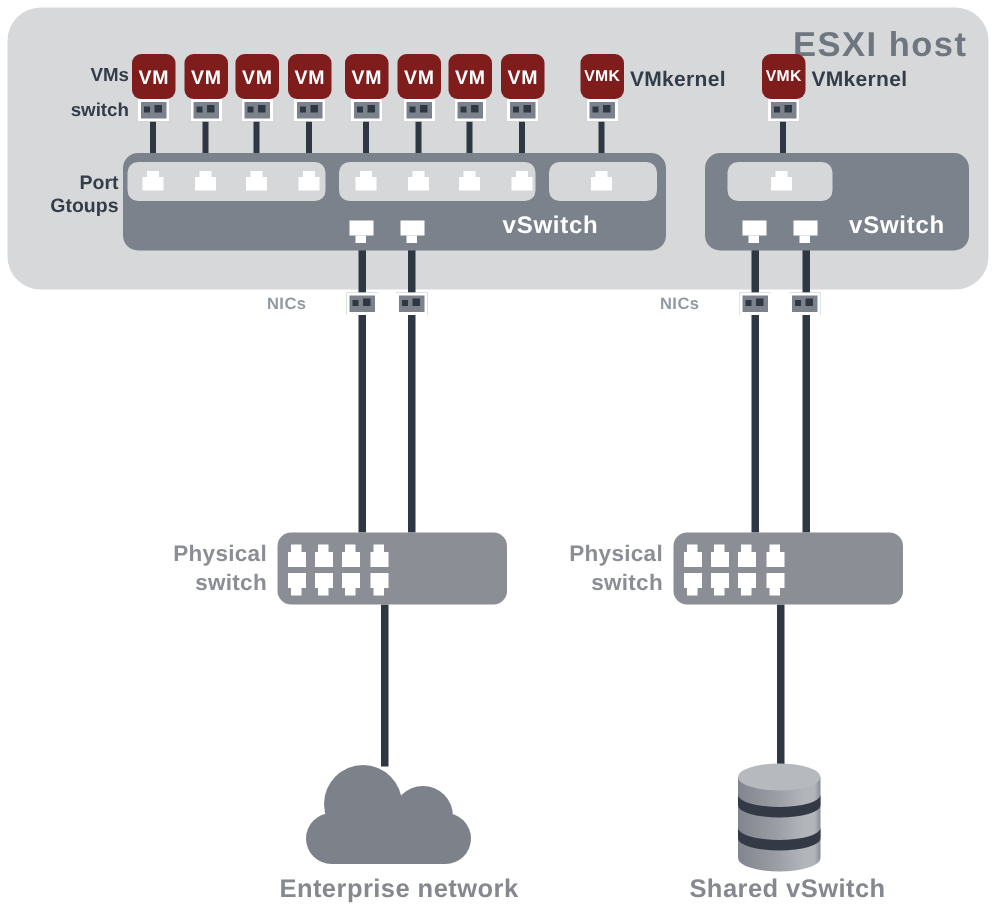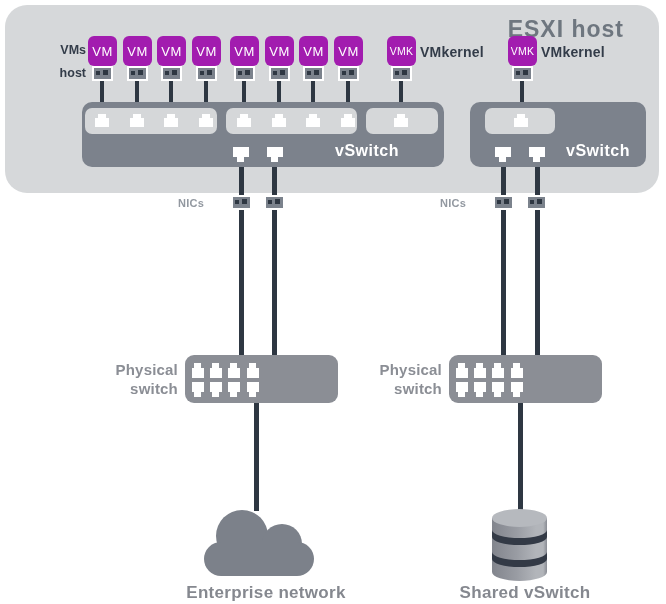--- a/index.html
+++ b/index.html
@@ -1,23 +1,23 @@
 <!DOCTYPE html>
 <html><head>
 <meta charset="utf-8">
 <style>
   html,body{margin:0;padding:0;background:#ffffff;}
   .stage{position:relative;width:666px;height:604px;background:#ffffff;overflow:hidden;
          font-family:"Liberation Sans",sans-serif;}
   .abs{position:absolute;}
   .esxi-box{position:absolute;left:5px;top:5px;width:654px;height:188px;background:#d6d8da;border-radius:22px;}
-  .esxi-title{position:absolute;top:11px;right:35px;font-size:23px;font-weight:bold;color:#6e767f;letter-spacing:1px;}
+  .esxi-title{position:absolute;top:11px;right:14px;font-size:23px;font-weight:bold;color:#6e767f;letter-spacing:1px;}
   .dark-label{position:absolute;color:#333c49;font-weight:bold;text-align:right;}
-  .vm-box{position:absolute;top:36px;width:29px;height:30px;background:#a21caf;border-radius:6px;
-          color:#fff;font-weight:normal;font-size:13px;display:flex;align-items:center;justify-content:center;letter-spacing:.5px;}
+  .vm-box{position:absolute;top:36px;width:29px;height:30px;background:#7f1d1d;border-radius:6px;
+          color:#fff;font-weight:bold;font-size:13px;display:flex;align-items:center;justify-content:center;letter-spacing:.5px;}
   .vmk-box{font-size:10.5px;letter-spacing:.2px;}
   .vmk-caption{position:absolute;top:44px;font-size:14px;font-weight:bold;color:#333c49;letter-spacing:.2px;}
   .nic-chip{position:absolute;box-sizing:border-box;width:21px;height:15px;background:#7b828c;border:2px solid #fff;}
   .nic-chip::before{content:'';position:absolute;left:2px;top:3px;width:4px;height:4px;background:#2e3742;}
   .nic-chip::after{content:'';position:absolute;left:9px;top:2px;width:5px;height:5px;background:#2e3742;}
   .vline{position:absolute;width:4px;background:#2e3742;}
   .vline5{position:absolute;width:5px;background:#2e3742;}
   .vswitch{position:absolute;top:102px;height:65px;background:#7c828c;border-radius:10px;}
   .pg{position:absolute;top:6px;height:26px;background:#d5d7d9;border-radius:7px;}
   .port-up{position:absolute;top:16px;width:14px;height:9px;background:#fff;}
@@ -40,21 +40,22 @@
 </head>
 <body>
 
 <div class="stage">
 
   <div class="esxi-box">
     <div class="esxi-title">ESXI host</div>
   </div>
 
   <div class="dark-label" style="left:35px;top:43px;width:51px;font-size:12.5px;">VMs</div>
-  <div class="dark-label" style="left:35px;top:66px;width:51px;font-size:12.5px;">host</div>
+  <div class="dark-label" style="left:35px;top:66px;width:51px;font-size:12.5px;">switch</div>
+  <div class="dark-label" style="left:4px;top:114px;width:75px;font-size:13px;">Port Gtoups</div>
 
   <div class="vline" style="left:100px;top:80px;height:29px;"></div>
   <div class="vline" style="left:135px;top:80px;height:29px;"></div>
   <div class="vline" style="left:169px;top:80px;height:29px;"></div>
   <div class="vline" style="left:204px;top:80px;height:29px;"></div>
   <div class="vline" style="left:242px;top:80px;height:29px;"></div>
   <div class="vline" style="left:277px;top:80px;height:29px;"></div>
   <div class="vline" style="left:311px;top:80px;height:29px;"></div>
   <div class="vline" style="left:346px;top:80px;height:29px;"></div>
   <div class="vline" style="left:399px;top:80px;height:29px;"></div>

